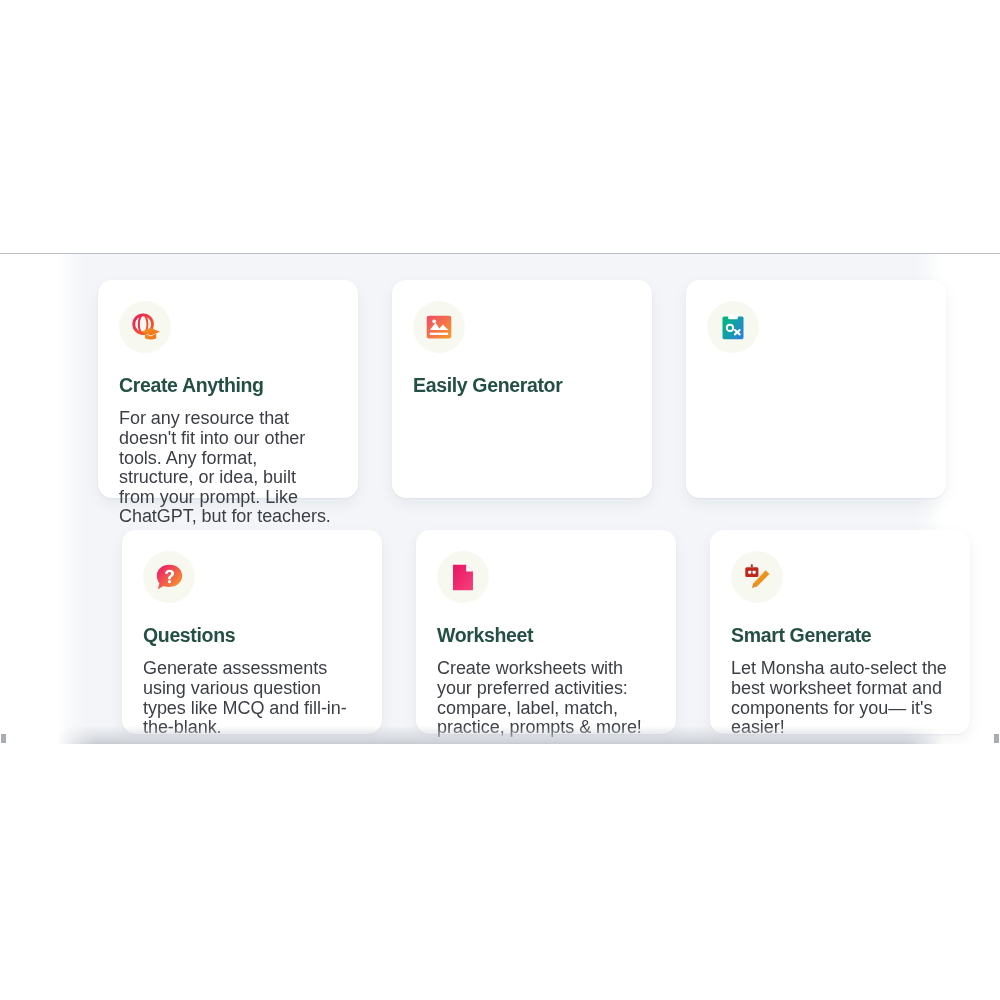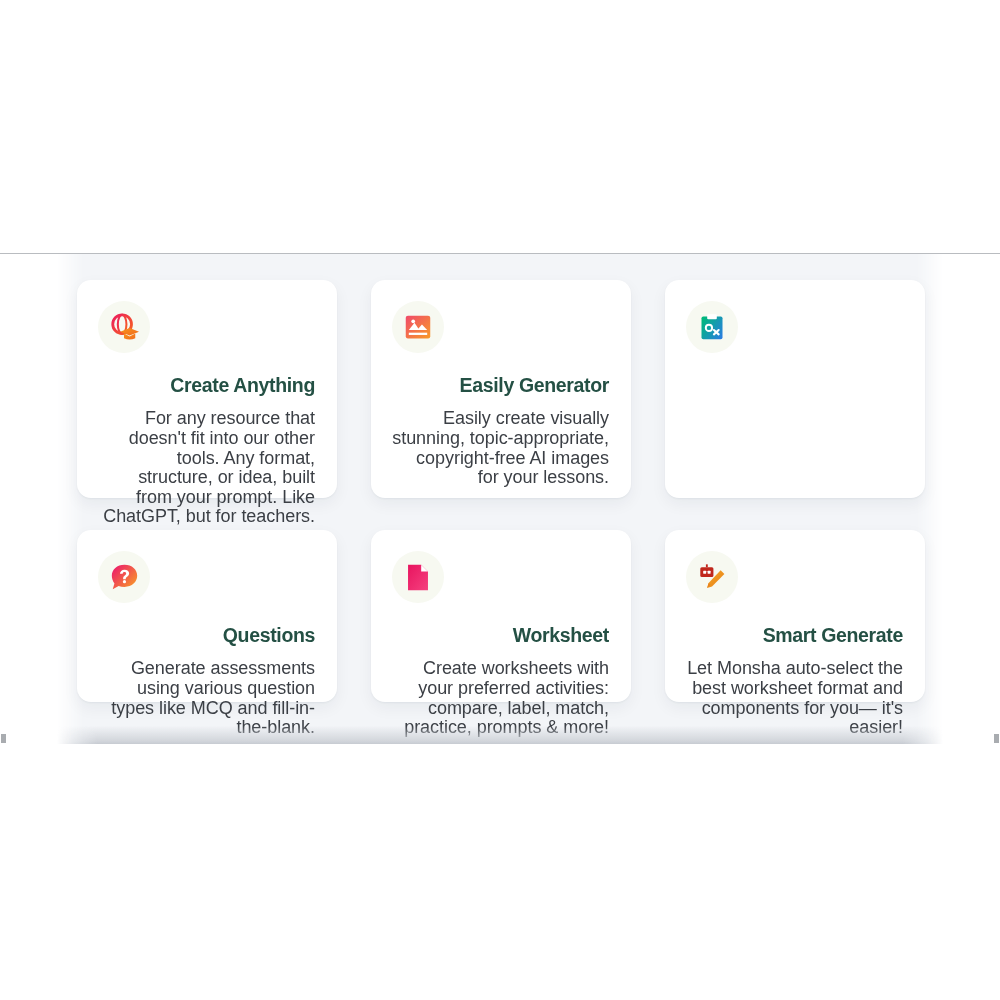--- a/index.html
+++ b/index.html
@@ -46,38 +46,37 @@
     -webkit-mask-image: linear-gradient(to right, rgba(0,0,0,0) 0px, rgba(0,0,0,1) 26px, rgba(0,0,0,1) calc(100% - 26px), rgba(0,0,0,0) 100%);
             mask-image: linear-gradient(to right, rgba(0,0,0,0) 0px, rgba(0,0,0,1) 26px, rgba(0,0,0,1) calc(100% - 26px), rgba(0,0,0,0) 100%);
   }
 
   #tool-grid {
     position: relative;
     display: grid;
     grid-template-columns: repeat(3, 260px);
     column-gap: 34px;
     row-gap: 32px;
-    padding: 26px 0 0 77px;
+    padding: 26px 0 0 98px;
     box-sizing: border-box;
-    text-align: right;
   }
 
   .tool-card {
     width: 260px;
     height: 218px;
     background: #ffffff;
     border-radius: 14px;
     box-sizing: border-box;
     padding: 21px 22px 18px 21px;
     box-shadow: 0 1px 2px rgba(22,40,60,0.05),
                 0 6px 16px rgba(22,40,60,0.055);
     display: flex;
     flex-direction: column;
   }
-  .tool-card.row2 { height: 172px; }
+  .tool-card.row2 { height: 204px; margin-left: 24px; }
 
   .icon-badge {
     width: 52px;
     height: 52px;
     border-radius: 50%;
     background: #f7f9f1;
     display: flex;
     align-items: center;
     justify-content: center;
     flex: none;
@@ -177,21 +176,20 @@
           </defs>
           <rect x="2" y="3" width="28" height="26" rx="2.5" fill="url(#g2)"></rect>
           <rect x="5.5" y="6.5" width="21" height="14" fill="#ffffff" opacity="0"></rect>
           <path d="M5.5 19.5 L12 11 L17.5 19.5 Z" fill="#ffffff"></path>
           <path d="M15 19.5 L20.5 13 L26.5 19.5 Z" fill="#ffffff"></path>
           <circle cx="10.5" cy="9.5" r="2.1" fill="#ffffff"></circle>
           <rect x="5.5" y="22.5" width="21" height="2.6" fill="#ffffff"></rect>
         </svg>
       </div>
       <h3 class="tool-title">Easily Generator</h3>
-      <p class="tool-desc">Easily create visually stunning, topic-appropriate, copyright-free AI images for your lessons.</p>
     </div>
 
     <div class="tool-card">
       <div class="icon-badge">
         <svg width="28" height="28" viewBox="0 0 32 32" aria-hidden="true">
           <defs>
             <linearGradient id="g3" x1="0" y1="0.2" x2="1" y2="0.9">
               <stop offset="0" stop-color="#00b87c"></stop>
                 <stop offset="1" stop-color="#2a7de1"></stop>
             </linearGradient>

